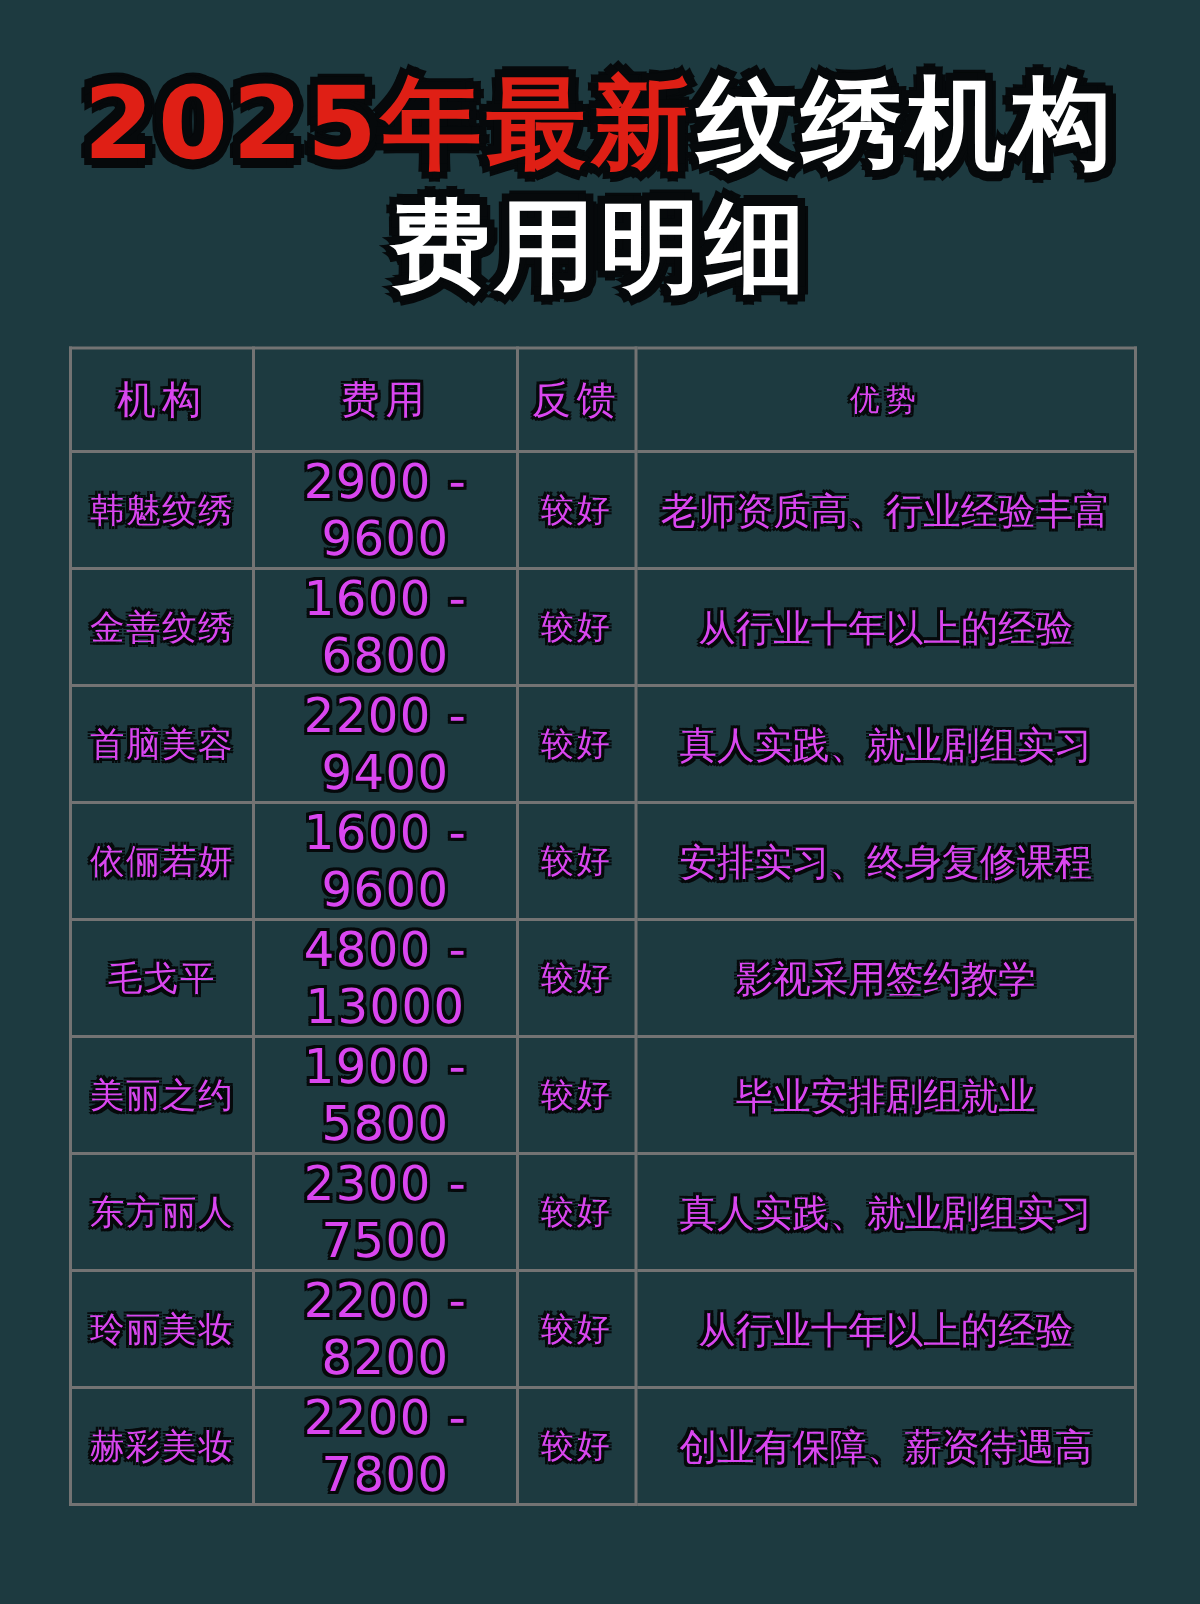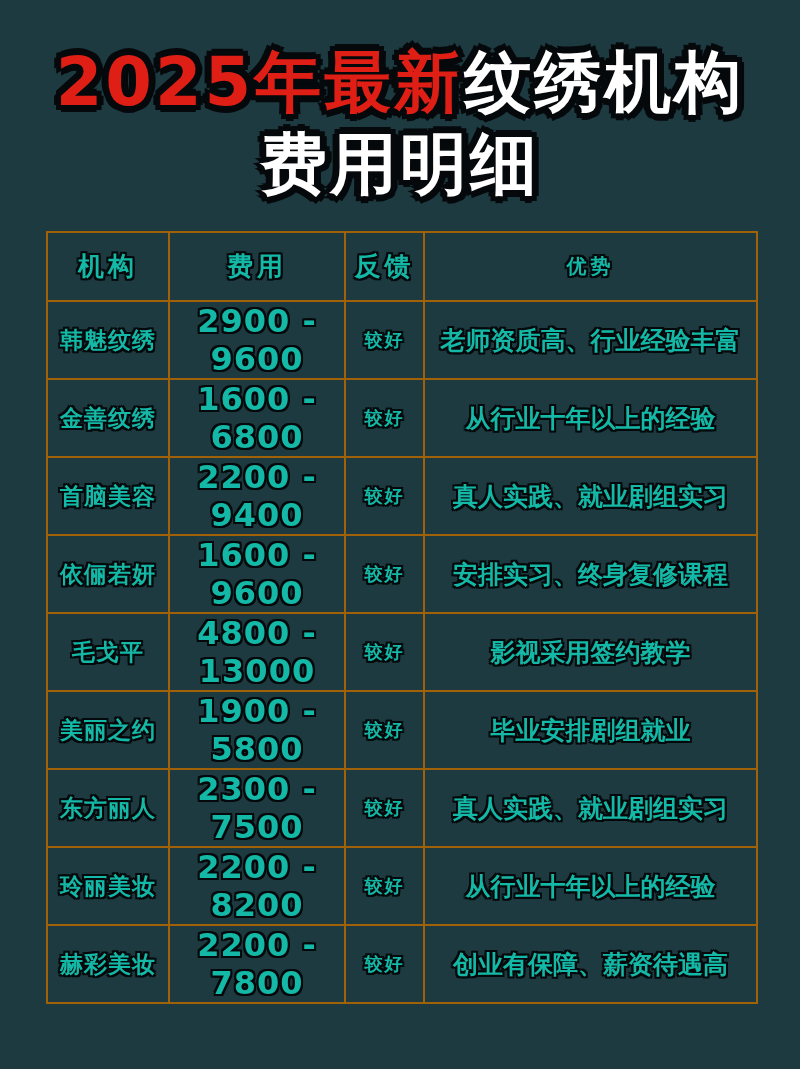--- a/index.html
+++ b/index.html
@@ -41,36 +41,36 @@
   
   table.fee-table {
     position: absolute;
     left: 46px;
     top: 231px;
     width: 710px;
     border-collapse: collapse;
     table-layout: fixed;
   }
   table.fee-table td {
-    border: 2px solid #a16207;
-    color: #14b8a6;
+    border: 2px solid #737373;
+    color: #d946ef;
     text-align: center;
     vertical-align: middle;
-    font-weight: bold;
+    font-weight: normal;
     padding: 0 4px;
     text-shadow:
       -2px -2px 0 #06090b, 0 -2px 0 #06090b, 2px -2px 0 #06090b,
       -2px  0  0 #06090b,                    2px  0  0 #06090b,
       -2px  2px 0 #06090b, 0  2px 0 #06090b, 2px  2px 0 #06090b;
   }
   tr.header-row td { height: 67px; font-size: 26px; letter-spacing: 4px; }
   tr.data-row   td { height: 70px; }
   td.org-cell      { font-size: 23px; letter-spacing: 1px; }
   td.fee-cell      { font-size: 32px; letter-spacing: 1px; }
-  td.feedback-cell { font-size: 18px; letter-spacing: 2px; }
+  td.feedback-cell { font-size: 22px; letter-spacing: 2px; }
   td.advantage-cell{ font-size: 25px; letter-spacing: 0px; }
   col.c-org { width: 122px; }
   col.c-fee { width: 176px; }
   col.c-fb  { width: 79px;  }
   col.c-adv { width: 333px; }
 </style>
 </head>
 <body>
 
 <div class="poster">

